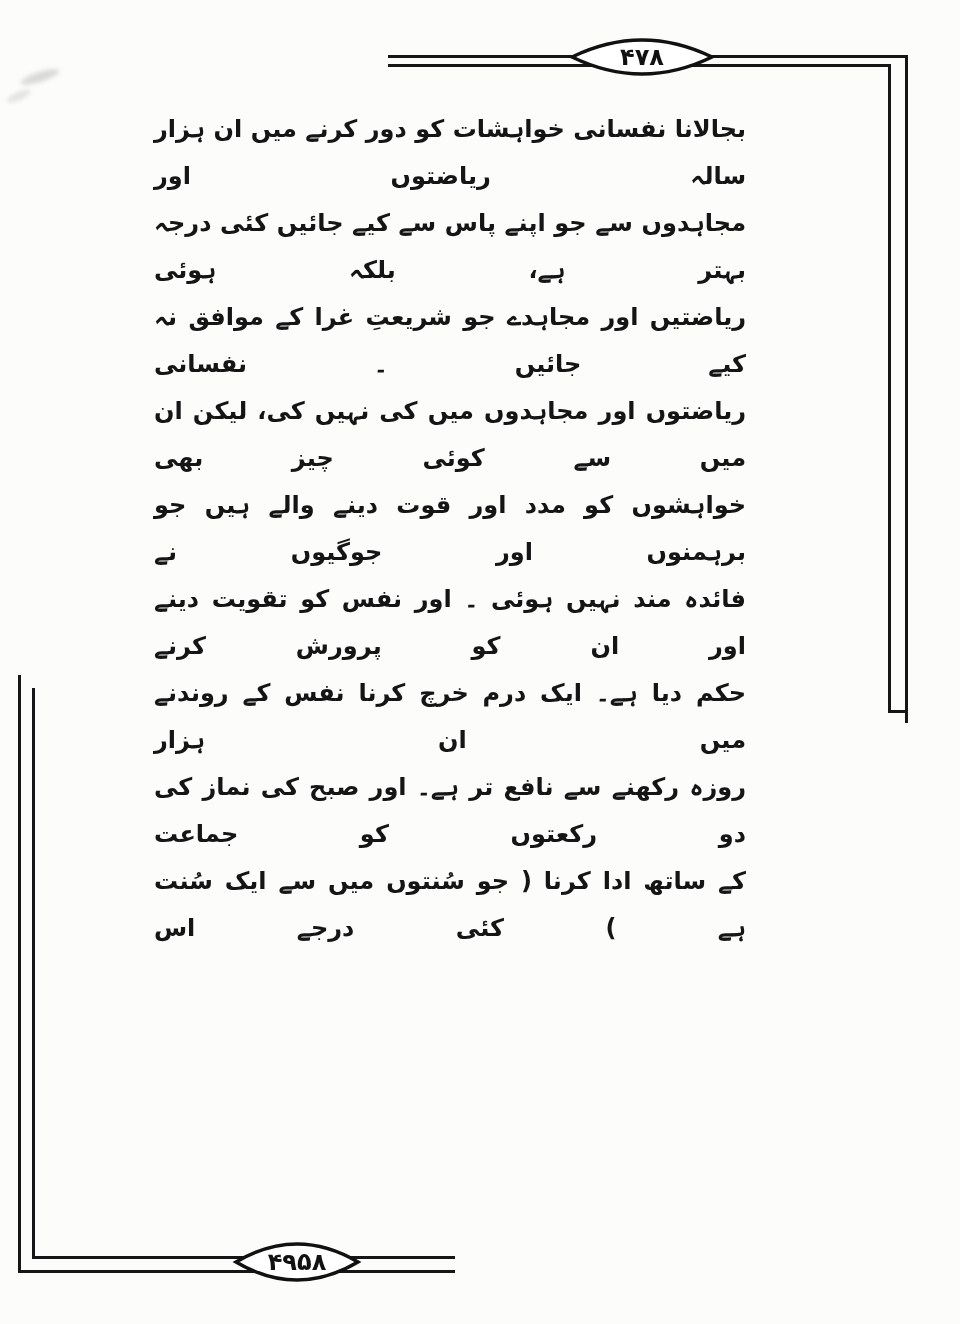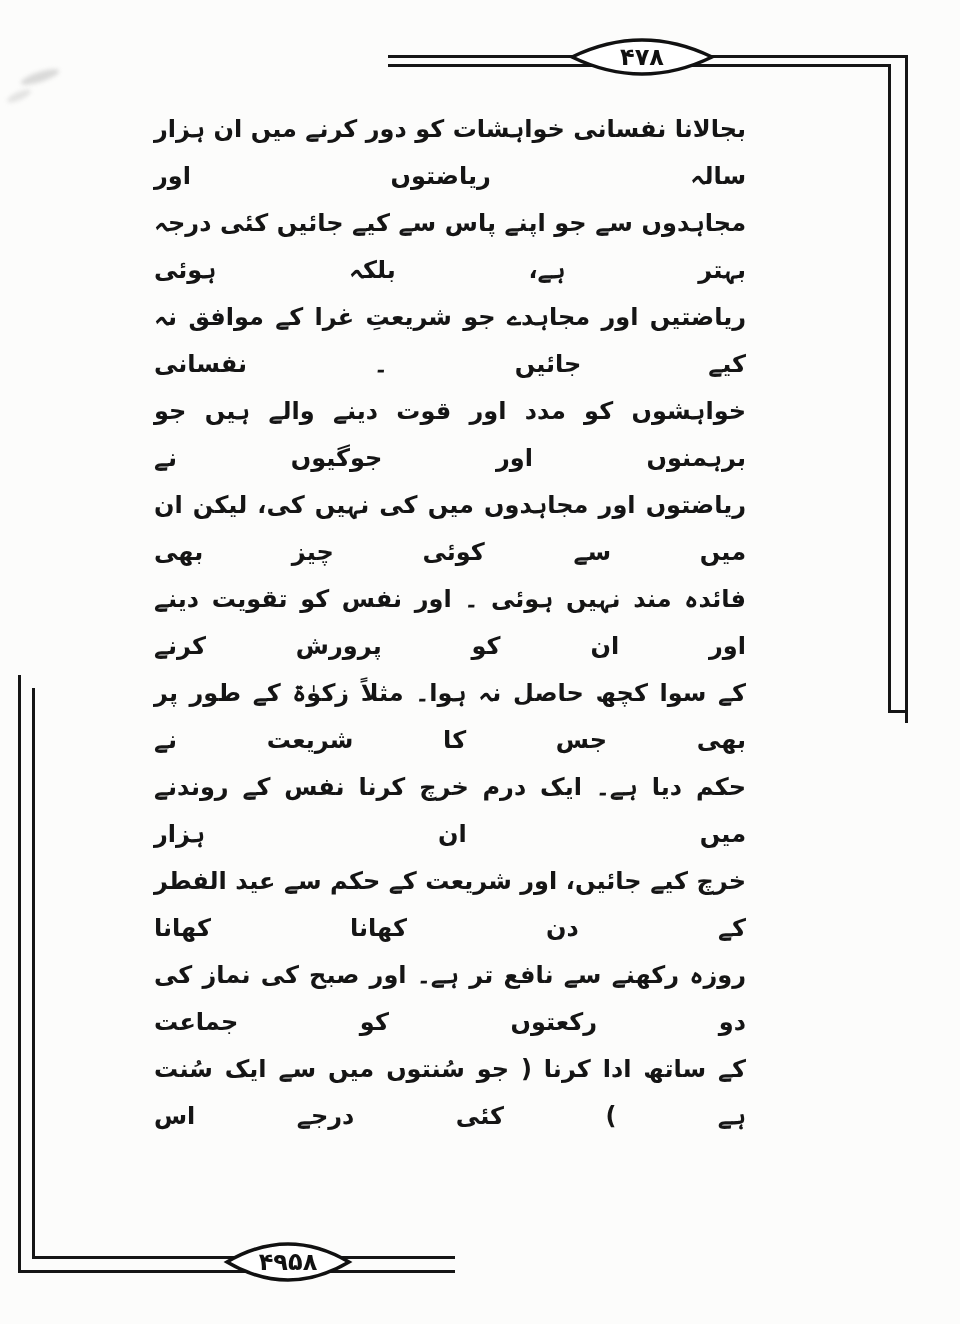--- a/index.html
+++ b/index.html
@@ -50,33 +50,31 @@
 <div class="rule" style="left:32px;top:1256px;width:423px;height:3px;"></div>
 <div class="rule" style="left:18px;top:1270px;width:437px;height:3px;"></div>
 
 <div class="cartouche" style="left:568px;top:36px;width:148px;height:42px;">
   <svg width="148" height="42" viewBox="0 0 148 42">
     <path d="M4,21 Q74,-13 144,21 Q74,55 4,21 Z" fill="#ffffff" stroke="#111111" stroke-width="3.5"></path>
   </svg>
   <span class="num">۴۷۸</span>
 </div>
 
-<div class="cartouche" style="left:223px;top:1239px;width:130px;height:46px;">
+<div class="cartouche" style="left:232px;top:1239px;width:130px;height:46px;">
   <svg width="130" height="46" viewBox="0 0 130 46">
     <path d="M4,23 Q65,-13 126,23 Q65,59 4,23 Z" fill="#ffffff" stroke="#111111" stroke-width="3.5"></path>
   </svg>
   <span class="num">۴۹۵۸</span>
 </div>
 
 <div class="text-block">
   <div class="line just">بجالانا نفسانی خواہشات کو دور کرنے میں ان ہزار سالہ ریاضتوں اور</div>
   <div class="line just">مجاہدوں سے جو اپنے پاس سے کیے جائیں کئی درجہ بہتر ہے، بلکہ ہوئی</div>
   <div class="line just">ریاضتیں اور مجاہدے جو شریعتِ غرا کے موافق نہ کیے جائیں ۔ نفسانی</div>
+  <div class="line just">ریاضتوں اور مجاہدوں میں کی نہیں کی، لیکن ان میں سے کوئی چیز بھی</div>
   <div class="line just">خواہشوں کو مدد اور قوت دینے والے ہیں جو برہمنوں اور جوگیوں نے</div>
-  <div class="line just">ریاضتوں اور مجاہدوں میں کی نہیں کی، لیکن ان میں سے کوئی چیز بھی</div>
   <div class="line just">فائدہ مند نہیں ہوئی ۔ اور نفس کو تقویت دینے اور ان کو پرورش کرنے</div>
-  <div class="line just">کے سوا کچھ حاصل نہ ہوا۔ مثلاً زکوٰۃ کے طور پر بھی جس کا شریعت نے</div>
   <div class="line just">حکم دیا ہے۔ ایک درم خرچ کرنا نفس کے روندنے میں ان ہزار</div>
-  <div class="line just">خرچ کیے جائیں، اور شریعت کے حکم سے عید الفطر کے دن کھانا کھانا</div>
   <div class="line just">روزہ رکھنے سے نافع تر ہے۔ اور صبح کی نماز کی دو رکعتوں کو جماعت</div>
   <div class="line just">کے ساتھ ادا کرنا ( جو سُنتوں میں سے ایک سُنت ہے ) کئی درجے اس</div>
 
 </div>
 
 </body></html>

